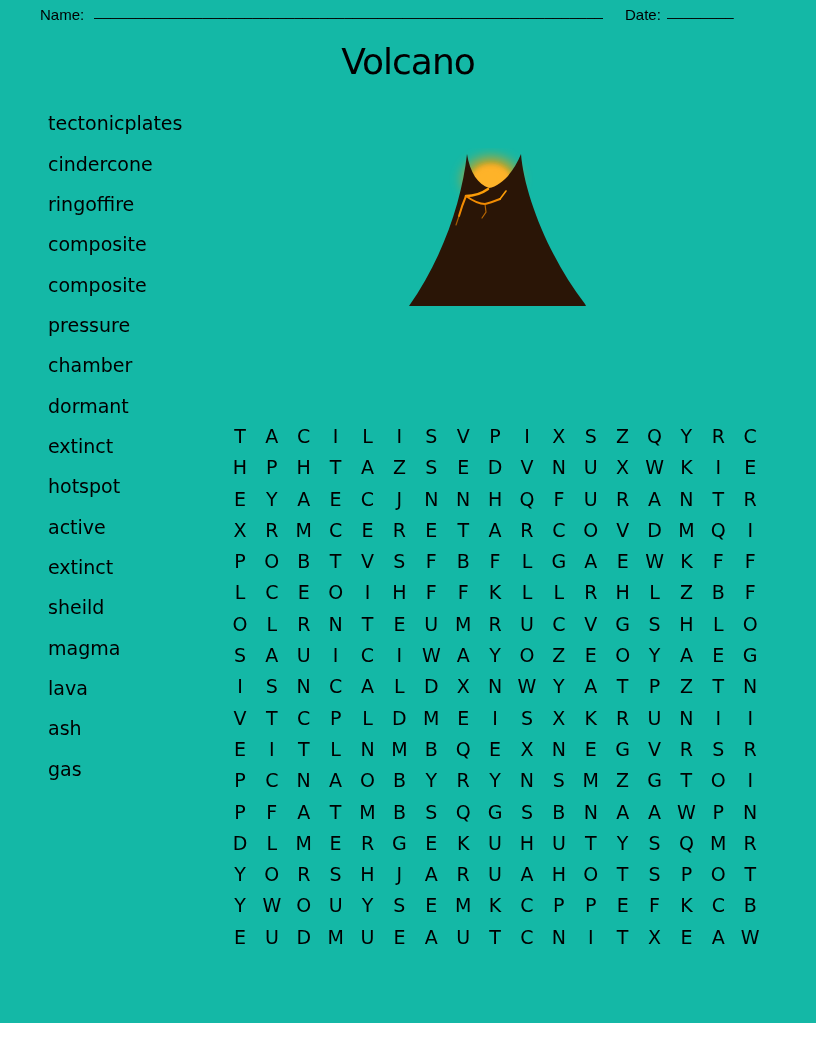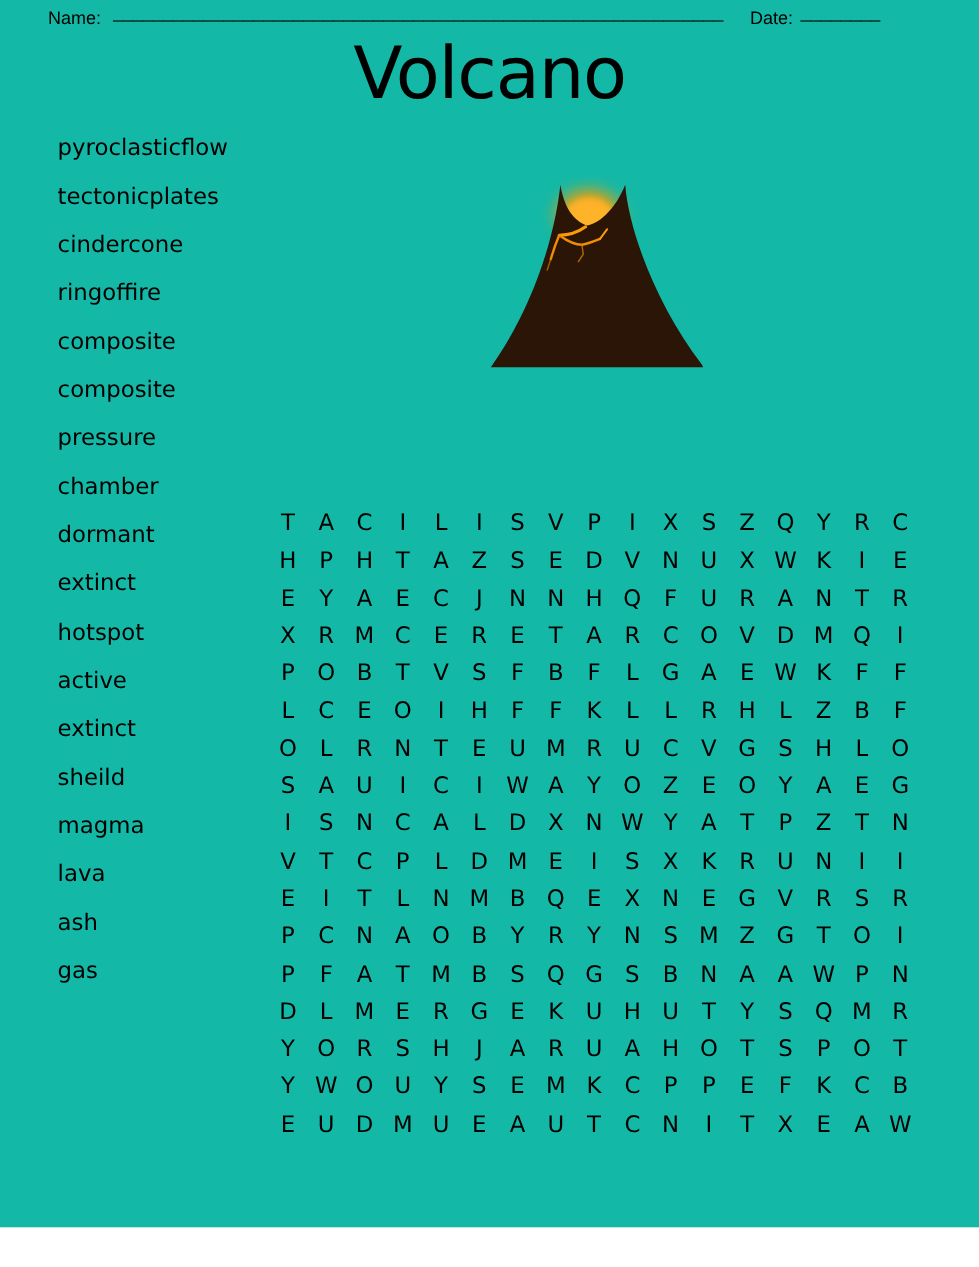--- a/index.html
+++ b/index.html
@@ -33,21 +33,21 @@
     letter-spacing: 0;
   }
   .name-group .u-line { margin-left: 10px; max-width: 512px; }
   .date-group .u-line { margin-left: 6px;  max-width: 72px; }
   
   .title {
     position: absolute;
     left: 0; top: 33px;
     width: 816px;
     text-align: center;
-    font-size: 60px;
+    font-size: 36px;
     font-weight: 400;
     letter-spacing: -1px;
     line-height: 58px;
     color: #000;
   }
   
   .word-list {
     position: absolute;
     left: 48px;
     top: 103px;
@@ -94,21 +94,20 @@
   <div class="hdr-group name-group">
     <span>Name:</span><span class="u-line">_____________________________________________________________</span>
   </div>
   <div class="hdr-group date-group">
     <span>Date:</span><span class="u-line">________</span>
   </div>
 
   <h1 class="title">Volcano</h1>
 
   <div class="word-list" id="word-list">
-      <div class="word">pyroclasticflow</div>
       <div class="word">tectonicplates</div>
       <div class="word">cindercone</div>
       <div class="word">ringoffire</div>
       <div class="word">composite</div>
       <div class="word">composite</div>
       <div class="word">pressure</div>
       <div class="word">chamber</div>
       <div class="word">dormant</div>
       <div class="word">extinct</div>
       <div class="word">hotspot</div>

